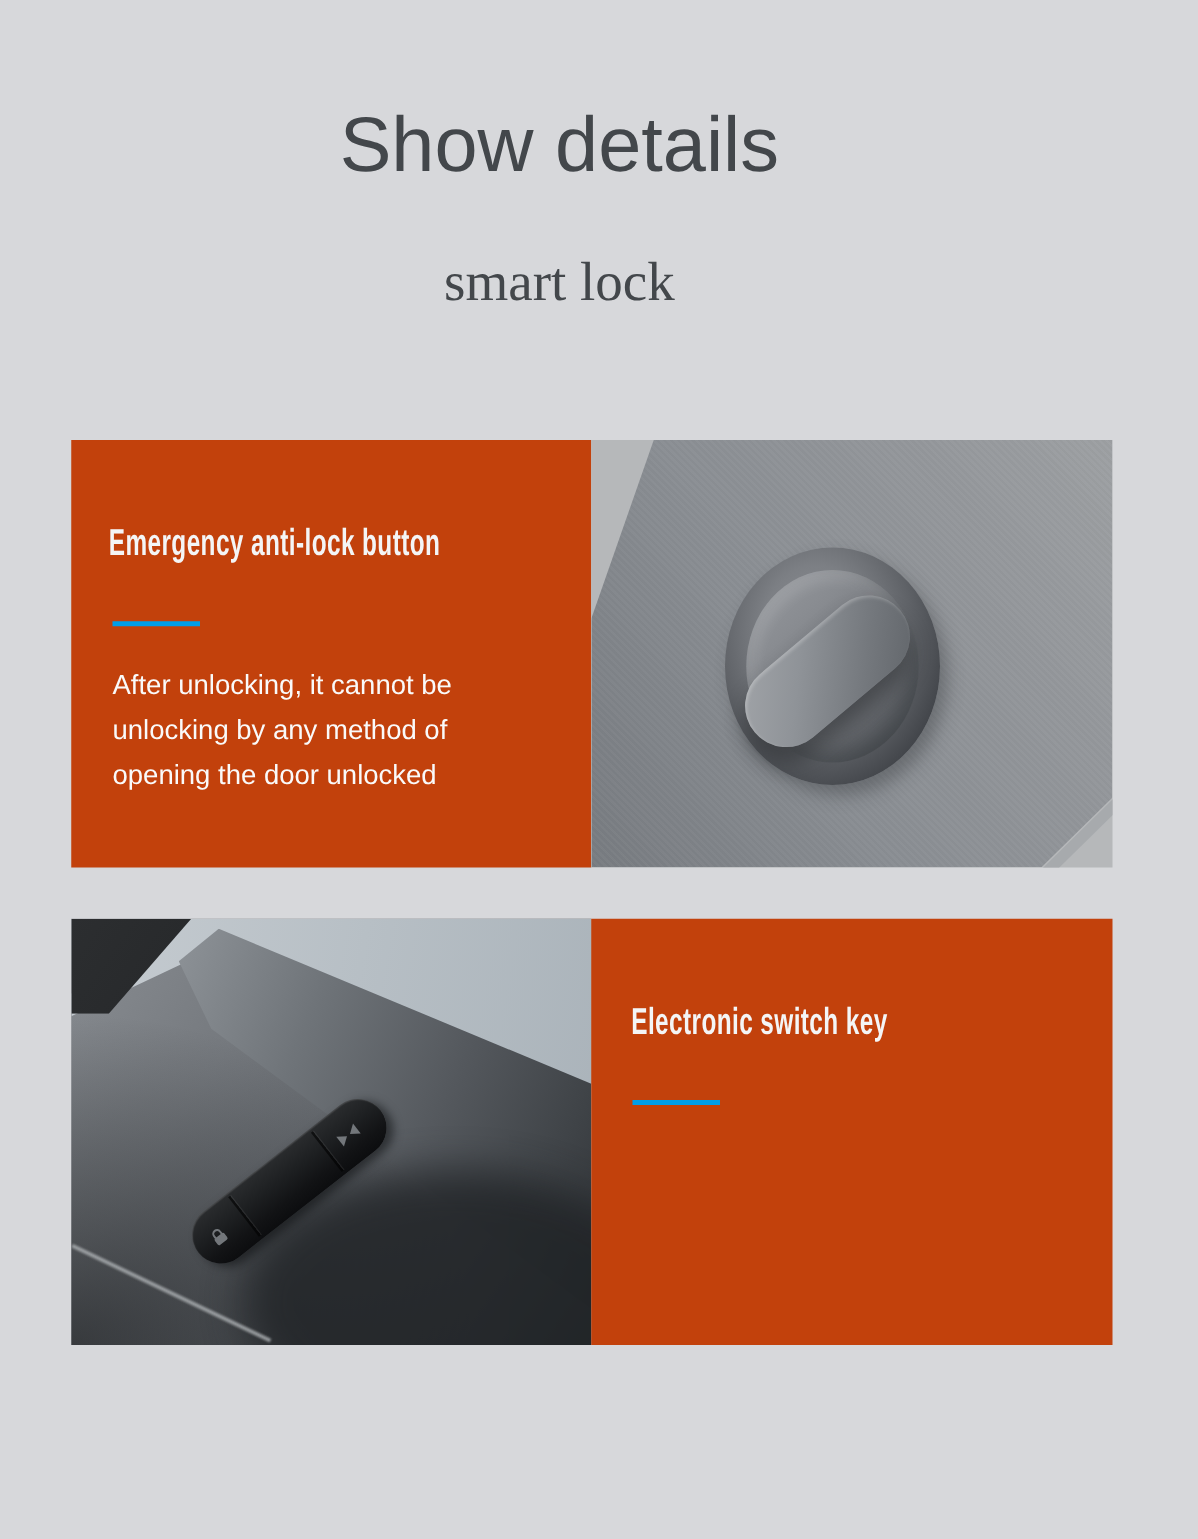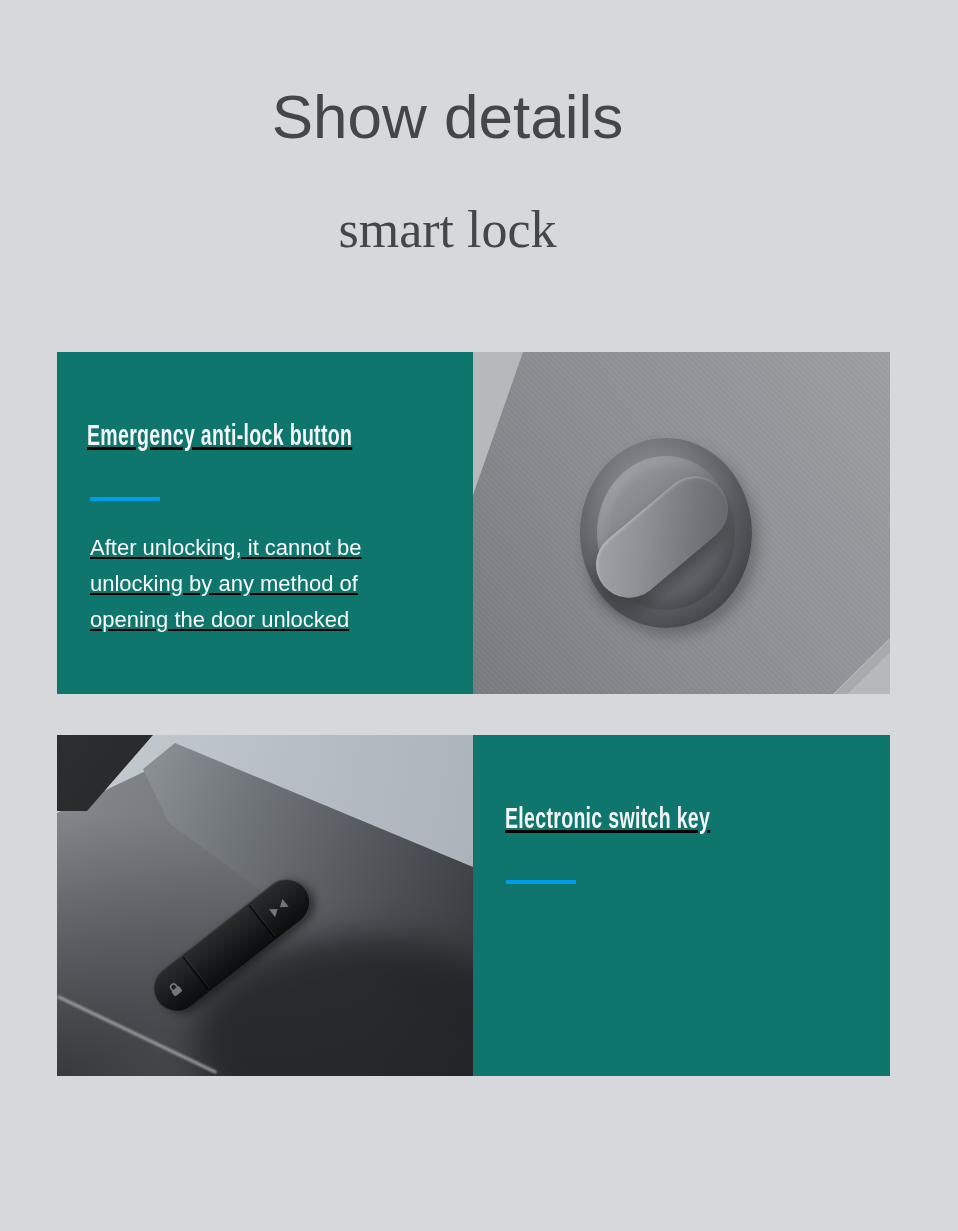--- a/index.html
+++ b/index.html
@@ -15,29 +15,29 @@
   .titles {
     position:absolute; left:57px; top:0; width:833px;
     text-align:center; transform:translateX(-26px);
   }
   .page-title {
     margin:86px 0 0; font-family:Liberation Sans, sans-serif;
     font-size:62px; font-weight:500; line-height:1; color:#43474b;
   }
   .page-subtitle {
     margin:56px 0 0; font-family:"Liberation Serif", serif;
-    font-size:52px; font-weight:400; line-height:1; color:#43474b;
+    font-size:44px; font-weight:400; line-height:1; color:#43474b;
   }
 
   
   .row { position:absolute; left:57px; width:833px; display:flex; }
   .row-1 { top:352px; height:342px; }
   .row-2 { top:735px; height:341px; }
 
-  .panel-dark { background:#0f766e; position:relative; overflow:hidden;text-decoration:underline; }
+  .panel-dark { background:#c2410c; position:relative; overflow:hidden; }
   .row-1 .panel-dark { width:416px; }
   .row-2 .panel-dark { width:417px; }
 
   .feature-heading {
     margin:66px 0 0 30px; font-size:30px; font-weight:bold;
     color:#f4f5f6; white-space:nowrap;
     transform:scaleX(0.65); transform-origin:0 0; letter-spacing:0.5px;
   }
   .accent-line { width:70px; height:4px; background:#009ee9; margin:45px 0 0 33px; }
   .feature-body { margin:29px 0 0 33px; font-size:22px; line-height:36px; color:#fafafa; }

